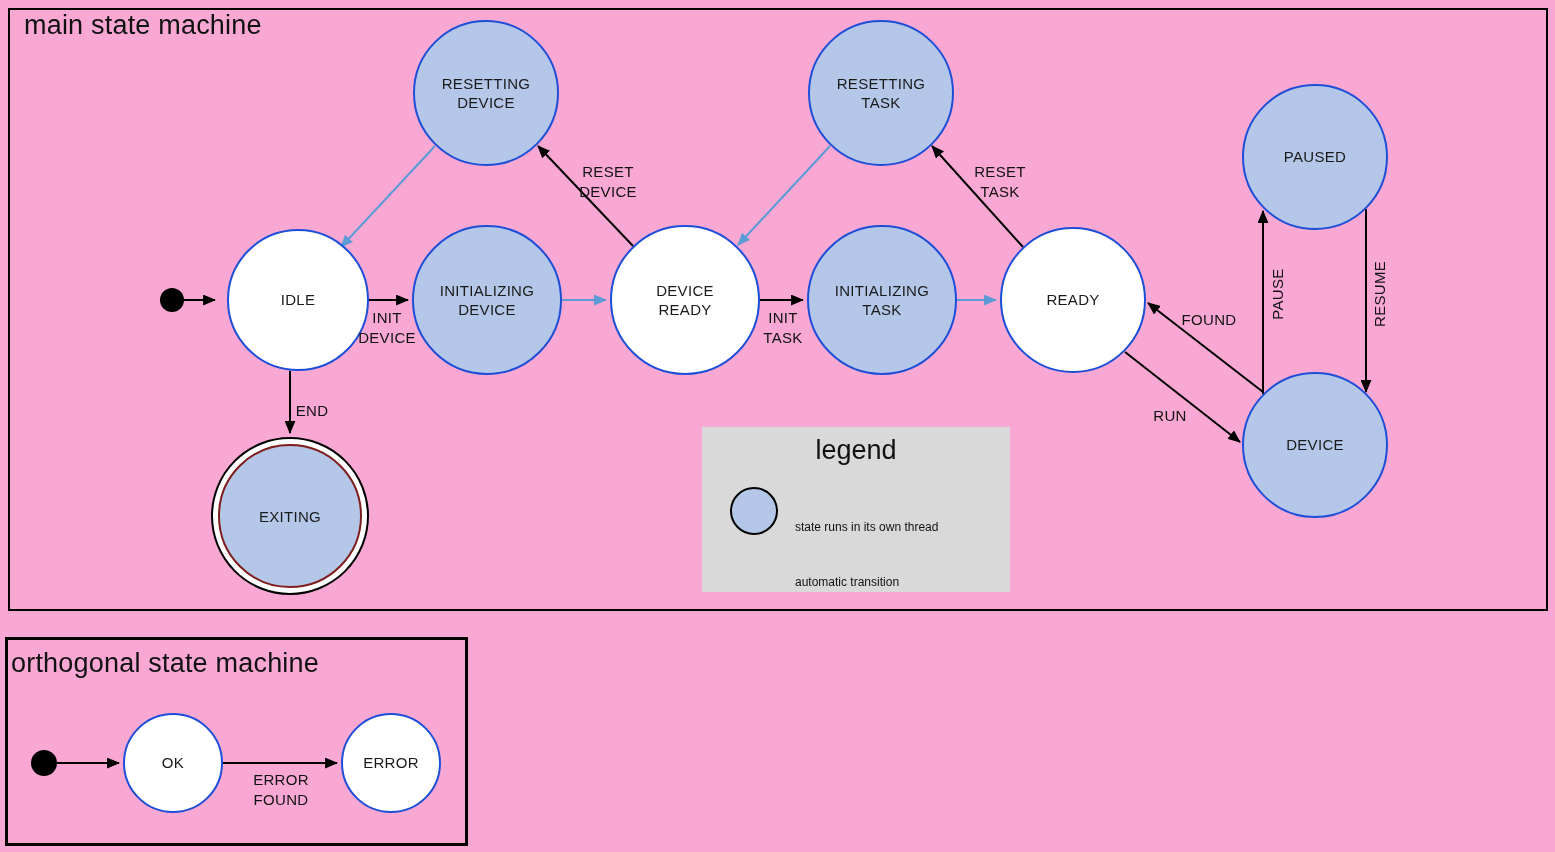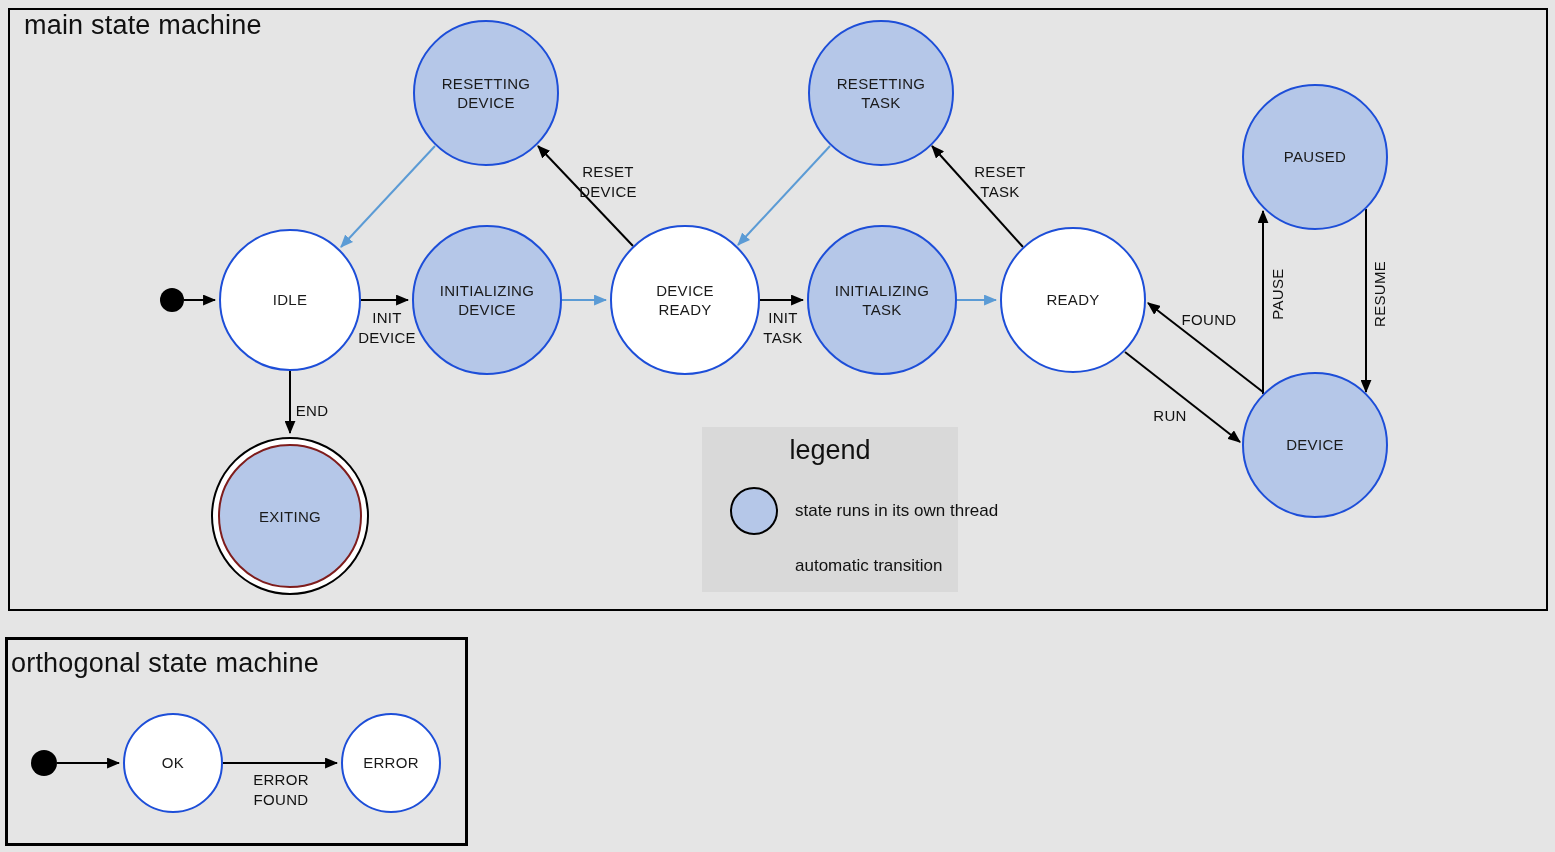--- a/index.html
+++ b/index.html
@@ -1,17 +1,17 @@
 <!DOCTYPE html>
 <html><head>
 <meta charset="utf-8">
 <style>
   html,body{margin:0;padding:0;background:#ffffff;}
   .stage{
-    position:relative;width:1555px;height:852px;background:#e5e5e5;overflow:hidden;
+    position:relative;width:1555px;height:852px;background:#f9a8d4;overflow:hidden;
     font-family:"Liberation Sans","DejaVu Sans",sans-serif;color:#1a1a1a;
   }
   .panel{position:absolute;background:transparent;}
   .panel.main{left:8px;top:8px;width:1536px;height:599px;border:2px solid #000;}
   .panel.ortho{left:5px;top:637px;width:457px;height:203px;border:3px solid #000;}
   .panel-title{position:absolute;font-size:27px;letter-spacing:0.2px;color:#111;}
   .panel-title.main-t{left:24px;top:10px;}
   .panel-title.ortho-t{left:11px;top:648px;}
   .edges{position:absolute;left:0;top:0;pointer-events:none;}
   .state{
@@ -30,29 +30,29 @@
     font-size:15px;font-weight:500;letter-spacing:0.3px;
   }
   .init-dot{position:absolute;background:#000;border-radius:50%;}
   .tlabel{
     position:absolute;transform:translate(-50%,-50%);
     font-size:15px;font-weight:500;line-height:1.35;letter-spacing:0.3px;
     text-align:center;white-space:pre-line;color:#111;
   }
   .tlabel.rot{transform:translate(-50%,-50%) rotate(-90deg);}
   .legend-box{
-    position:absolute;left:702px;top:427px;width:256px;height:165px;
+    position:absolute;left:702px;top:427px;width:308px;height:165px;
     background:#d9d9d9;box-sizing:border-box;
   }
   .legend-title{position:absolute;left:0;top:8px;width:100%;text-align:center;font-size:27px;color:#111;}
   .legend-swatch{
     position:absolute;left:730px;top:487px;width:48px;height:48px;border:2px solid #000;
     border-radius:50%;background:#b5c7e8;box-sizing:border-box;
   }
-  .legend-item-text{position:absolute;font-size:17px;color:#111;transform:translateY(-50%);}
+  .legend-item-text{position:absolute;font-size:12px;color:#111;transform:translateY(-50%);margin-top:16px;}
 </style>
 </head>
 <body>
 
 <div class="stage">
 
   <div class="panel main"></div>
   <div class="panel ortho"></div>
   <div class="panel-title main-t">main state machine</div>
   <div class="panel-title ortho-t">orthogonal state machine</div>
@@ -85,21 +85,21 @@
       <line x1="435" y1="146" x2="341" y2="247" marker-end="url(#ah-blue)"></line>
       <line x1="957" y1="300" x2="996" y2="300" marker-end="url(#ah-blue)"></line>
       <line x1="830" y1="146" x2="738" y2="245" marker-end="url(#ah-blue)"></line>
       <line x1="780" y1="565" x2="736" y2="565" marker-end="url(#ah-blue)"></line>
     </g>
   </svg>
 
   <div class="init-dot" style="left:160px;top:288px;width:24px;height:24px;"></div>
   <div class="init-dot" style="left:31px;top:750px;width:26px;height:26px;"></div>
 
-  <div class="state" style="left:219px;top:229px;width:142px;height:142px;">
+  <div class="state" style="left:227px;top:229px;width:142px;height:142px;">
     <span>IDLE</span>
   </div>
   <div class="state blue" style="left:413px;top:20px;width:146px;height:146px;">
     <span>RESETTING
 DEVICE</span>
   </div>
   <div class="state blue" style="left:412px;top:225px;width:150px;height:150px;">
     <span>INITIALIZING
 DEVICE</span>
   </div>

